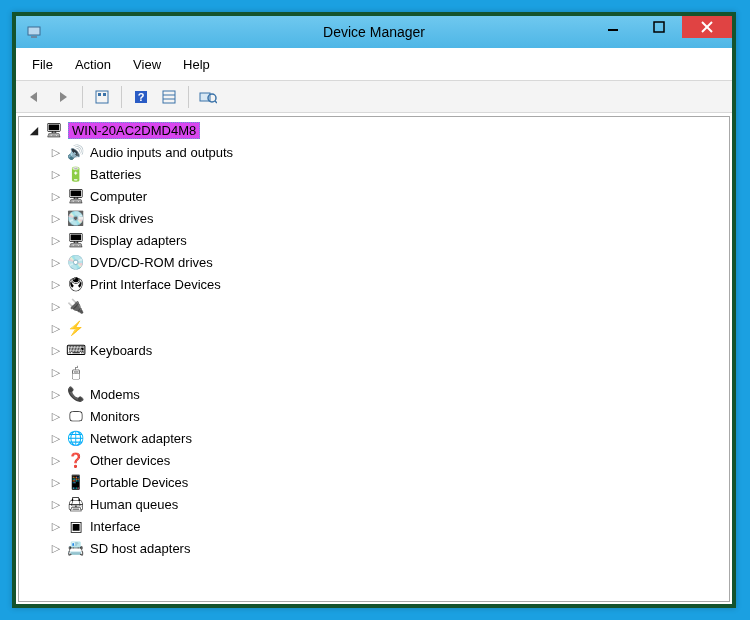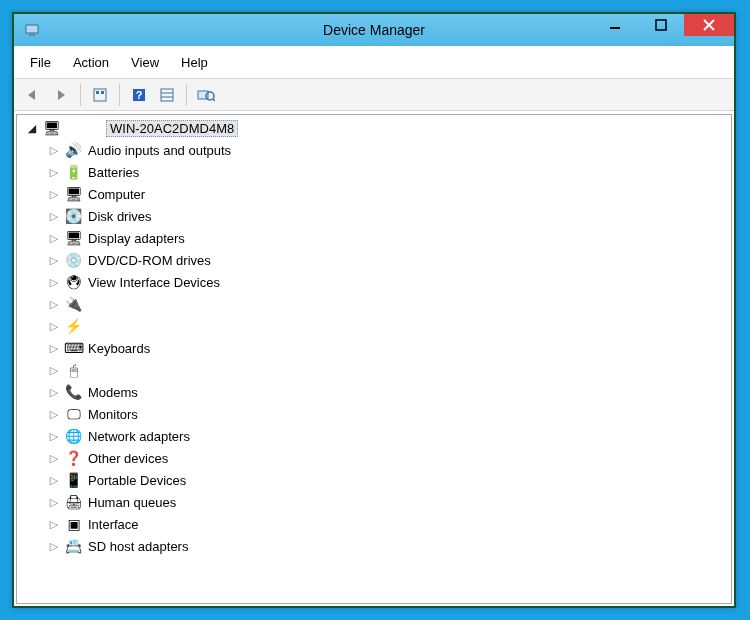--- a/index.html
+++ b/index.html
@@ -9,21 +9,21 @@
     background: #1ba0e1;
     width: 750px;
     height: 620px;
     overflow: hidden;
     padding: 12px;
   }
   .window {
     width: 724px;
     height: 596px;
     background: #fff;
-    border: 2px solid #14532d;
+    border: 4px solid #14532d;
     box-shadow: 0 0 6px rgba(0,0,0,.2);
     display: flex;
     flex-direction: column;
   }
   .titlebar {
     height: 32px;
     background: linear-gradient(#6fc8ef, #4eb6e6);
     display: flex;
     align-items: center;
     position: relative;
@@ -77,21 +77,21 @@
     width: 14px; height: 14px; display: inline-flex; align-items: center; justify-content: center;
     color: #787878; font-size: 11px; margin-right: 4px;
   }
   .tree-row .ic {
     width: 18px; height: 18px; display: inline-flex; align-items: center; justify-content: center;
     margin-right: 5px; font-size: 14px;
   }
   .tree-row .lbl { font-size: 13px; color: #000; }
   .root-row { padding-left: 8px; }
   .root-row .tw { color: #222; }
-  .root-row .lbl { background: #e5e5e5; border: 1px dotted #5a9fd4; padding: 0 3px; margin-left: 40px; }
+  .root-row .lbl { background: #d946ef; border: 1px dotted #5a9fd4; padding: 0 3px; }
   .child-row { padding-left: 30px; }
   
   .tree::-webkit-scrollbar { width: 17px; }
   .tree::-webkit-scrollbar-track { background: #f0f0f0; }
   .tree::-webkit-scrollbar-thumb { background: #c2c2c2; border: 1px solid #a0a0a0; }
   .tree::-webkit-scrollbar-button { background: #f0f0f0; height: 17px; border: 1px solid #ccc; }
 </style>
 </head>
 <body>
 
@@ -208,21 +208,21 @@
           <span class="lbl">Display adapters</span>
         </div>
         <div class="tree-row child-row">
           <span class="tw">▷</span>
           <span class="ic">💿</span>
           <span class="lbl">DVD/CD-ROM drives</span>
         </div>
         <div class="tree-row child-row">
           <span class="tw">▷</span>
           <span class="ic">🖲</span>
-          <span class="lbl">View Interface Devices</span>
+          <span class="lbl">Print Interface Devices</span>
         </div>
         <div class="tree-row child-row">
           <span class="tw">▷</span>
           <span class="ic">🔌</span>
         </div>
         <div class="tree-row child-row">
           <span class="tw">▷</span>
           <span class="ic">⚡</span>
         </div>
         <div class="tree-row child-row">

